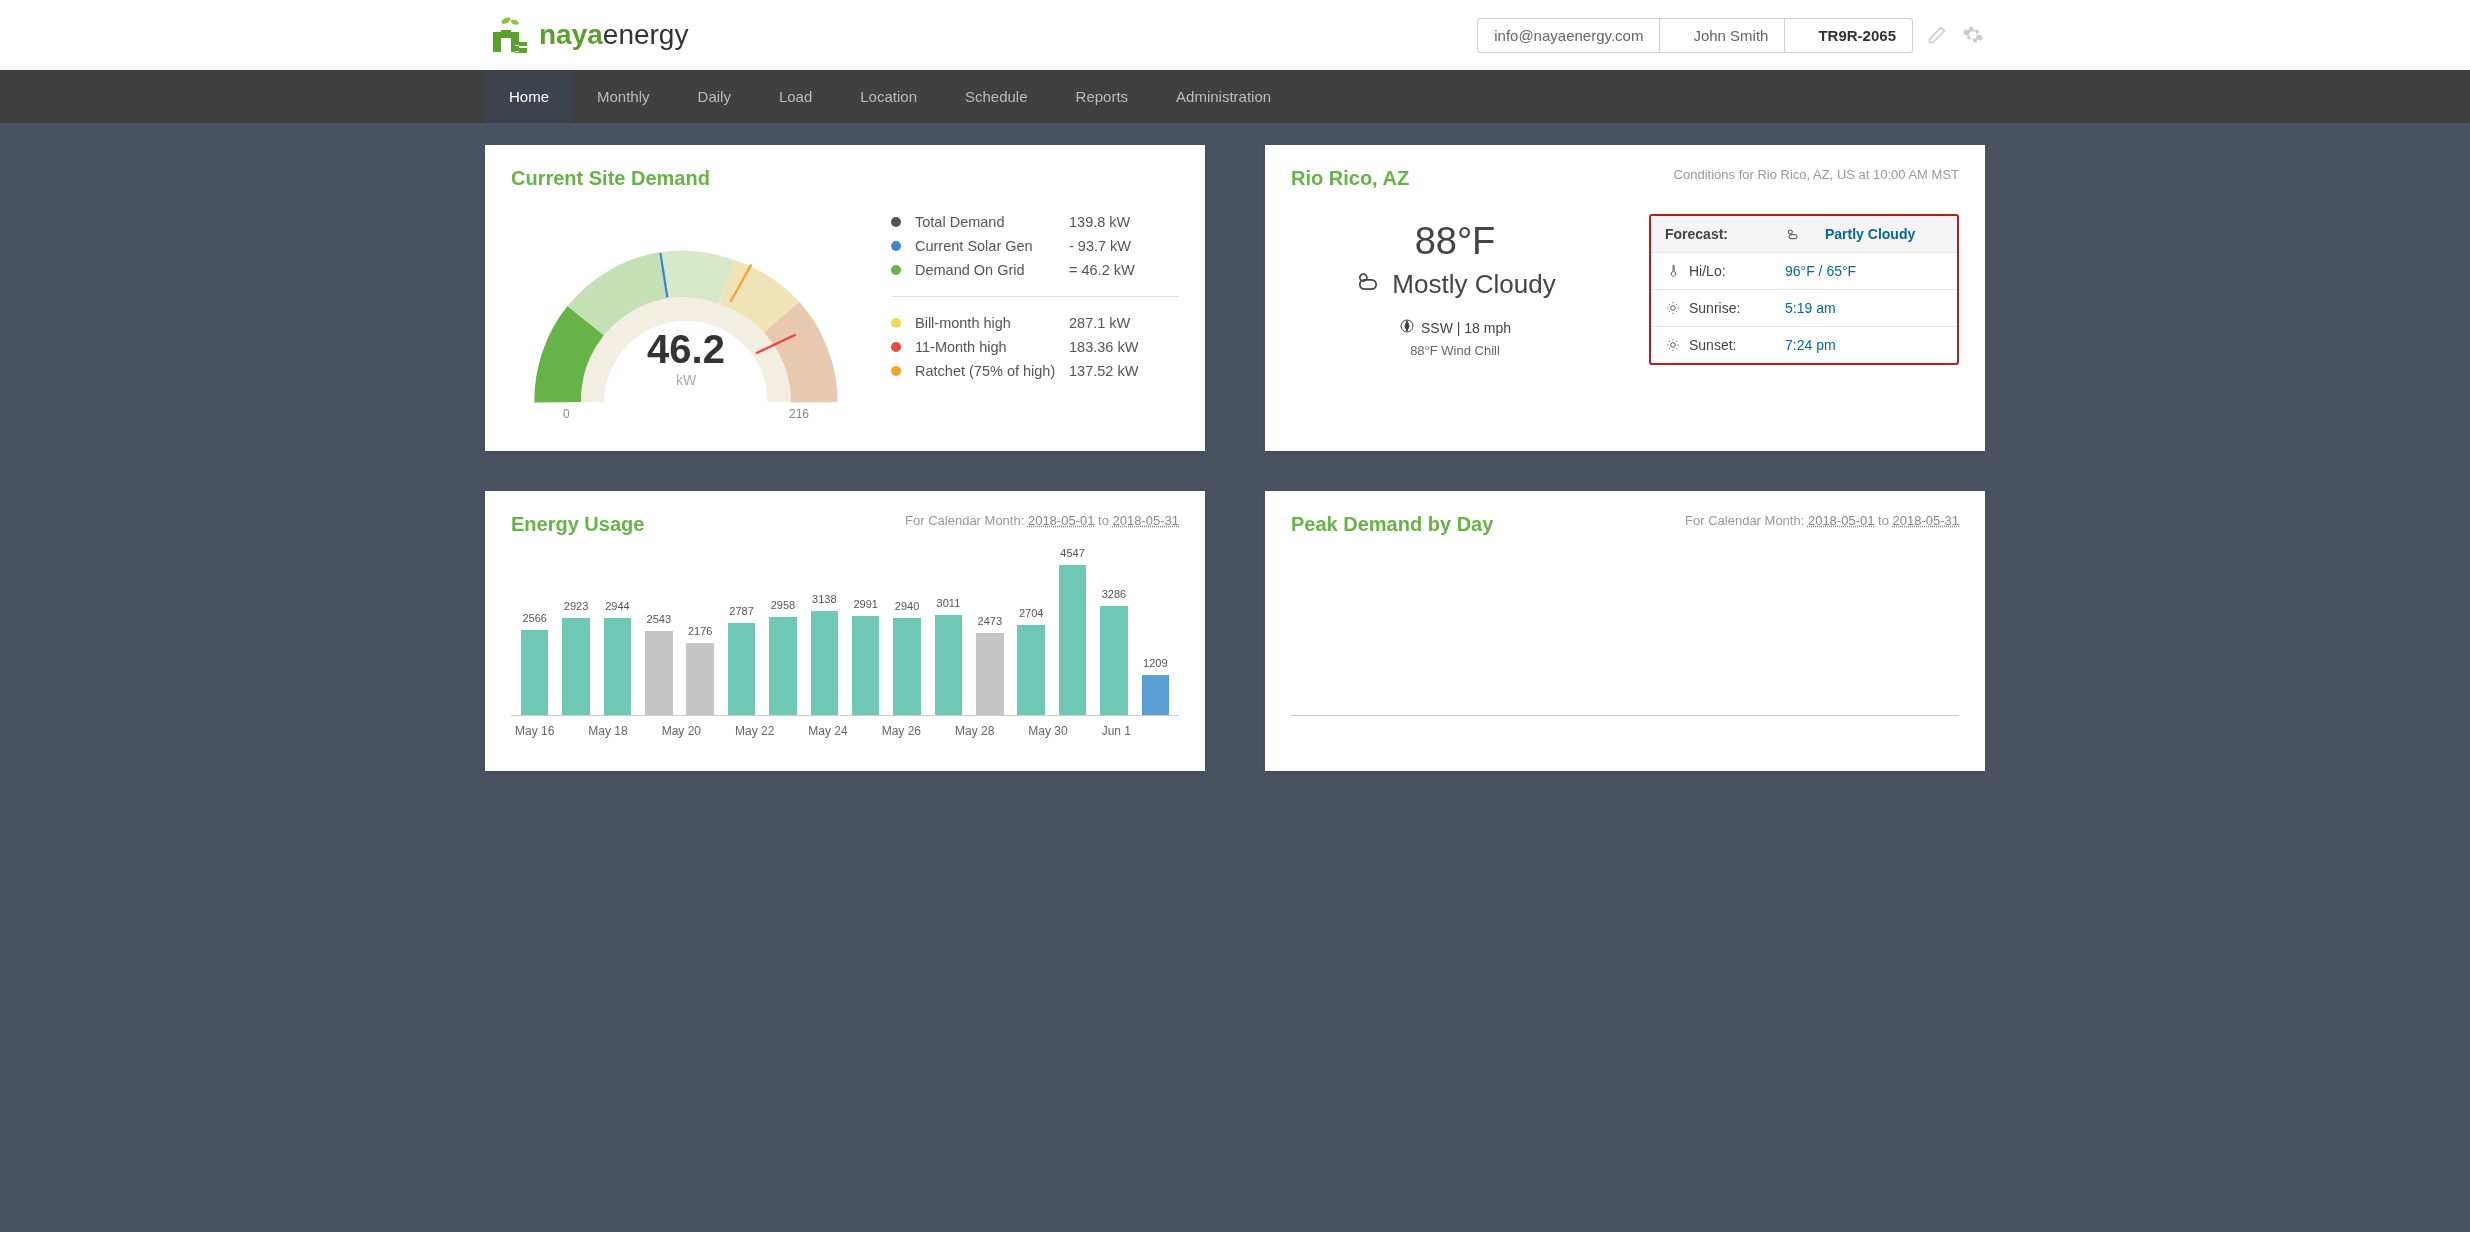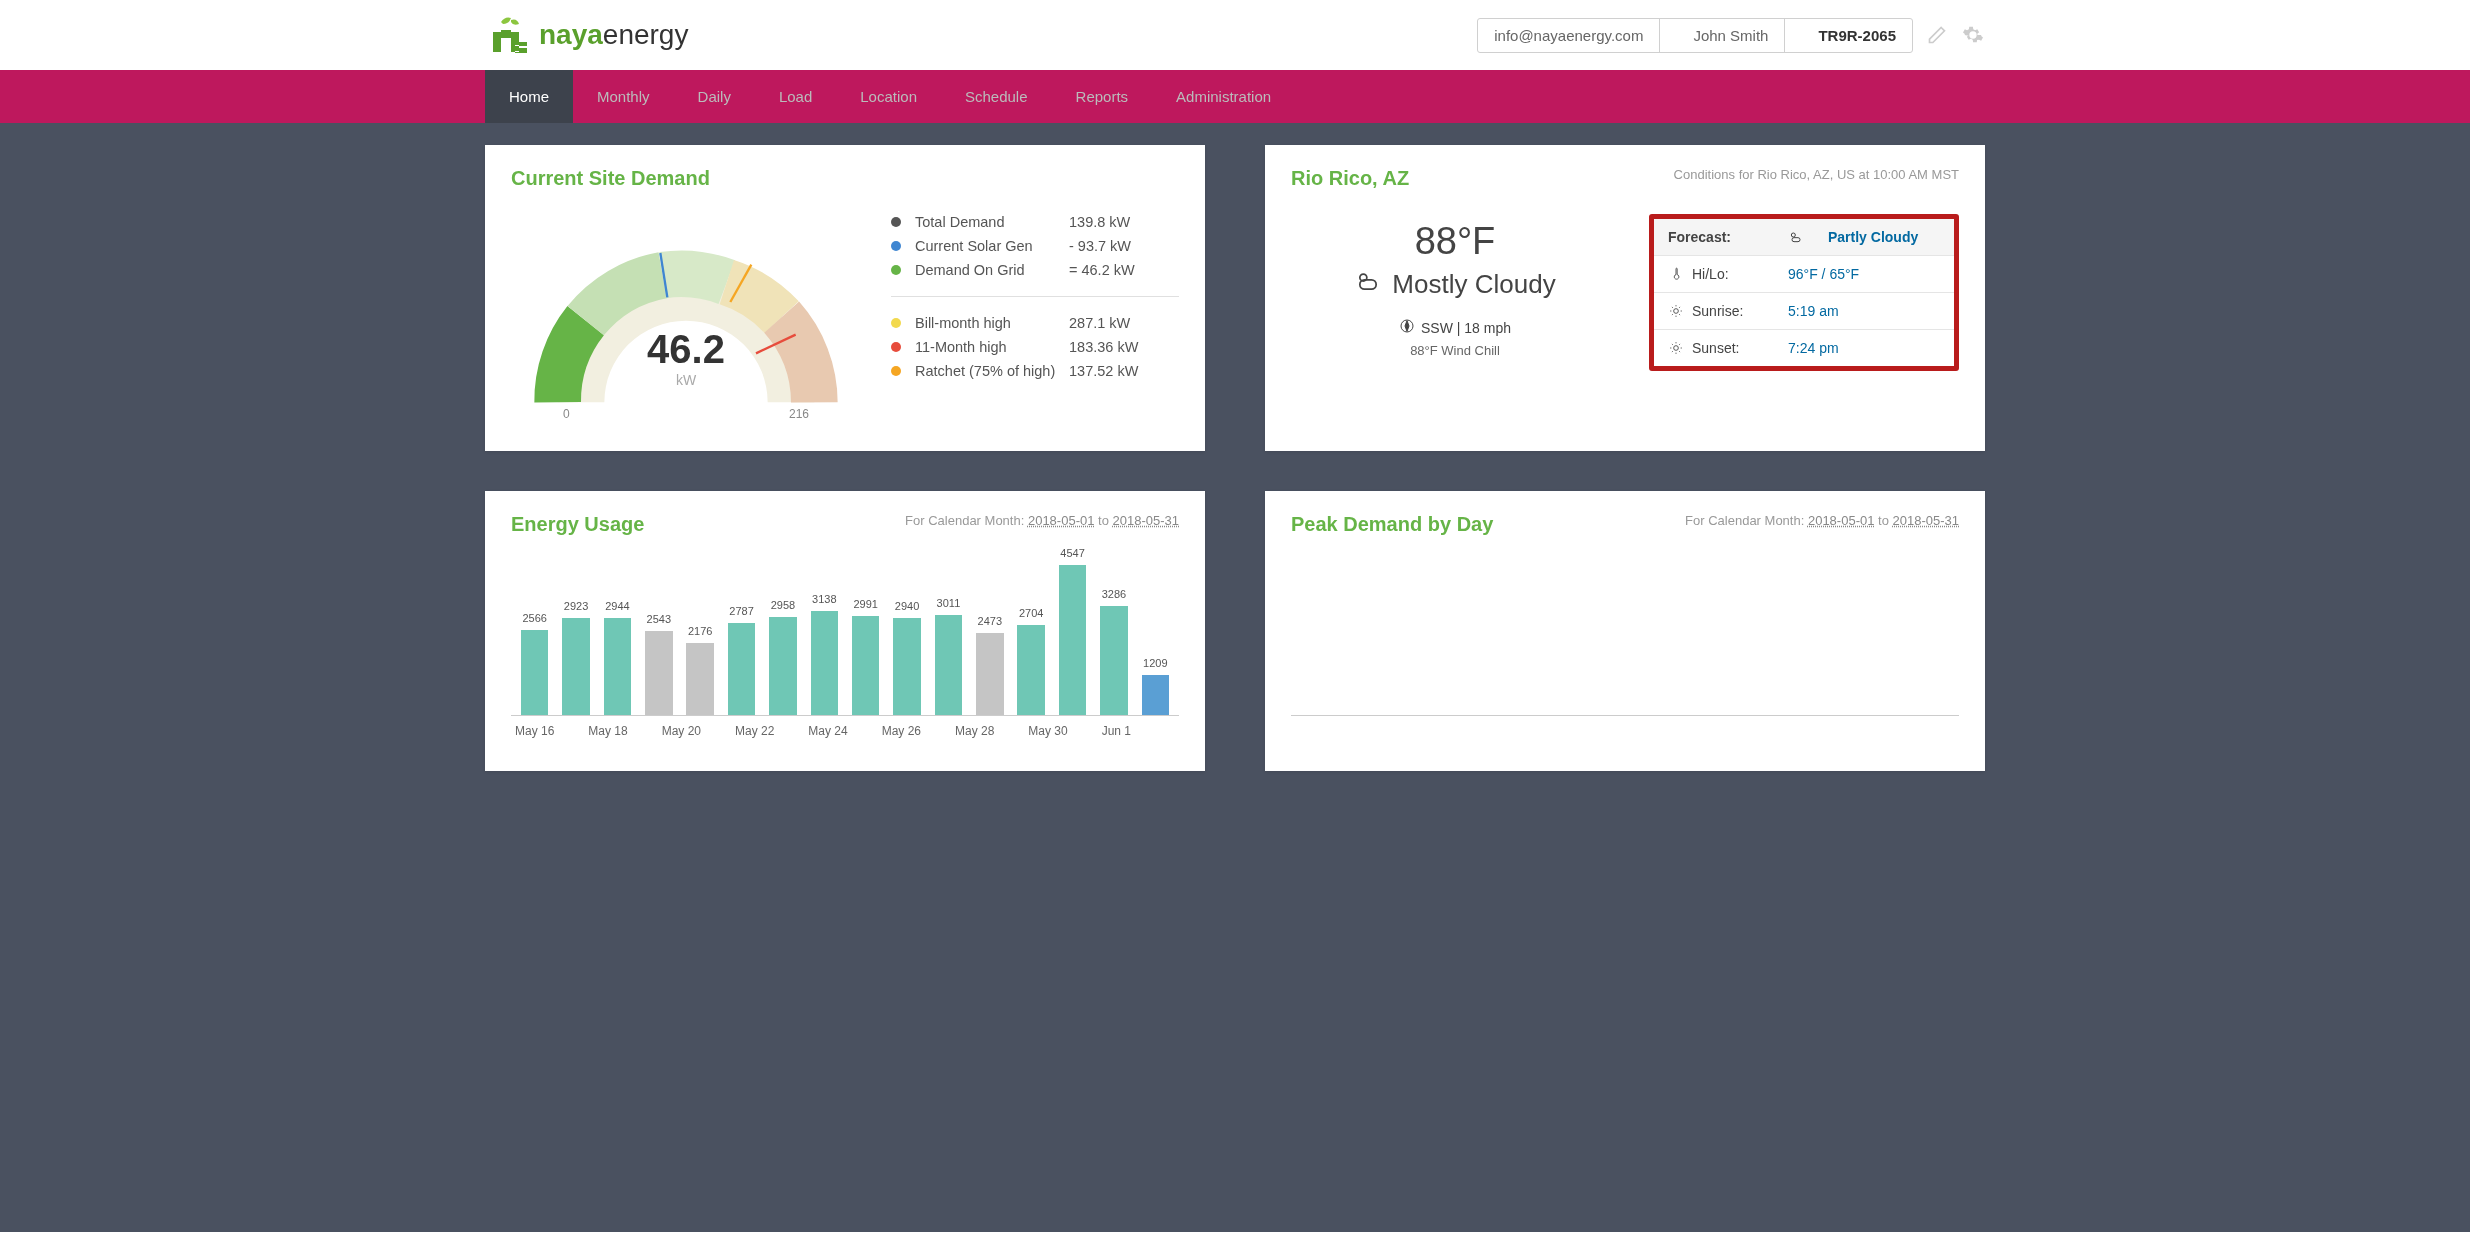--- a/index.html
+++ b/index.html
@@ -13,21 +13,21 @@
 .logo-icon { width: 46px; height: 46px; }
 .logo-text { font-weight: 300; color: #333; }
 .logo-text .bold { font-weight: 600; color: #5aa02c; }
 
 .header-right { display: flex; align-items: center; gap: 12px; }
 .header-box { border: 1px solid #d0d0d0; border-radius: 3px; display: flex; align-items: center; overflow: hidden; gap: 17px; }
 .header-box > div { padding: 8px 16px; border-right: 1px solid #d0d0d0; font-size: 15px; color: #666; }
 .header-box > div:last-child { border-right: none; font-weight: 600; color: #333; }
 .icon-btn { width: 24px; height: 24px; cursor: pointer; display: inline-flex; align-items: center; justify-content: center; color: #ccc; }
 
-.nav { background: #be185d; }
+.nav { background: #404040; }
 .nav-inner { display: flex; }
 .nav-item { padding: 18px 24px; color: #bbb; cursor: pointer; font-size: 15px; }
 .nav-item.active { background: #3d424c; color: #fff; }
 
 .content { background: #4a5160; padding: 22px 20px; min-height: calc(100vh - 135px); }
 .row { display: flex; gap: 60px; margin-bottom: 40px; }
 .panel { background: #fff; border-radius: 0; padding: 22px 26px; flex: 1; box-shadow: 0 1px 3px rgba(0,0,0,0.1); position: relative; min-height: 280px; }
 
 .panel-title { color: #66b447; font-size: 20px; font-weight: 600; margin-bottom: 14px; }
 .panel-sub { position: absolute; top: 22px; right: 26px; color: #999; font-size: 13px; }
@@ -48,21 +48,21 @@
 .legend-val { color: #555; min-width: 110px; }
 .legend-hr { border: none; border-top: 1px solid #e0e0e0; margin: 14px 0; }
 
 .weather-body { display: flex; gap: 30px; align-items: flex-start; padding-top: 10px; }
 .weather-left { flex: 1; text-align: center; padding-top: 6px; }
 .temp { font-size: 38px; color: #444; font-weight: 400; }
 .cond { font-size: 26px; color: #444; margin-top: 4px; display: flex; align-items: center; justify-content: center; gap: 10px; }
 .wind { font-size: 14px; color: #444; margin-top: 16px; display: flex; align-items: center; justify-content: center; gap: 6px; }
 .chill { font-size: 13px; color: #666; margin-top: 6px; }
 
-.forecast-table { border: 5px solid #b91c1c; border-radius: 3px; width: 310px; }
+.forecast-table { border: 2px solid #b91c1c; border-radius: 3px; width: 310px; }
 .forecast-row { display: flex; border-bottom: 1px solid #e5e5e5; padding: 10px 14px; font-size: 14px; align-items: center; }
 .forecast-row:first-child { background: #f5f5f5; font-weight: 600; }
 .forecast-row:last-child { border-bottom: none; }
 .forecast-row .fc-label { width: 120px; display: flex; align-items: center; gap: 8px; color: #444; }
 .forecast-row .fc-val { color: #0369a1; display: flex; align-items: center; gap: 24px; }
 .fc-icon { width: 16px; height: 16px; display: inline-flex; align-items: center; justify-content: center; }
 
 .chart-area { margin-top: 20px; position: relative; height: 190px; }
 .bars { display: flex; align-items: flex-end; height: 160px; gap: 2px; padding: 0 4px; border-bottom: 1px solid #ccc; }
 .bar-wrap { flex: 1; display: flex; flex-direction: column; align-items: center; position: relative; }

